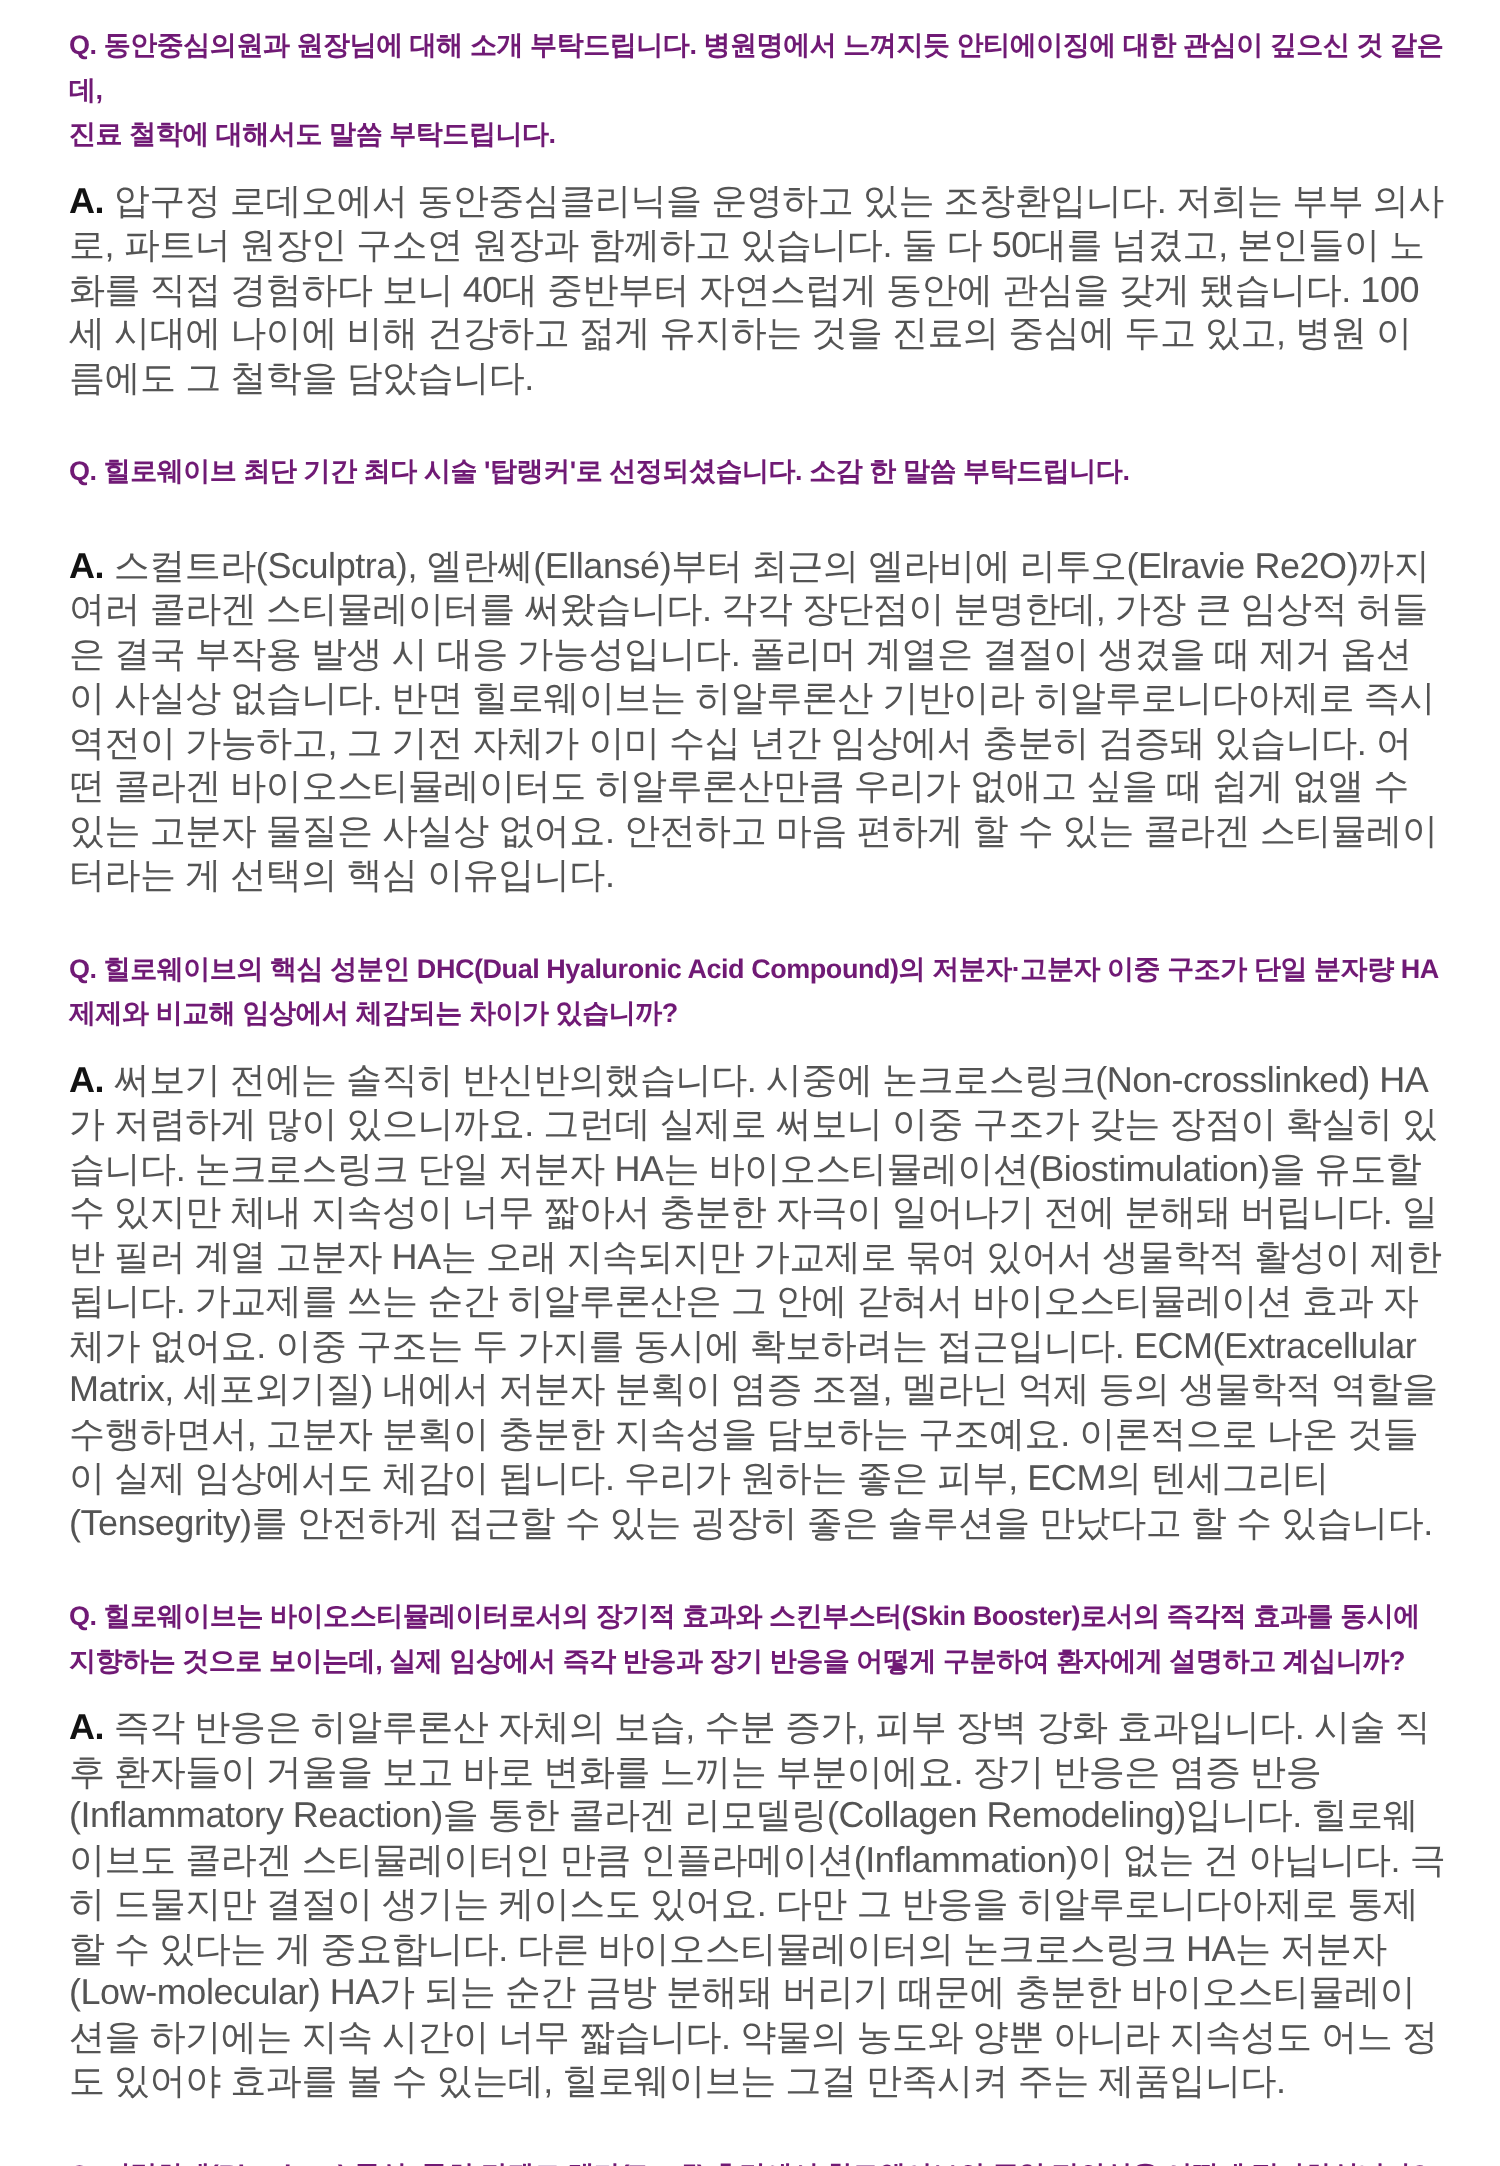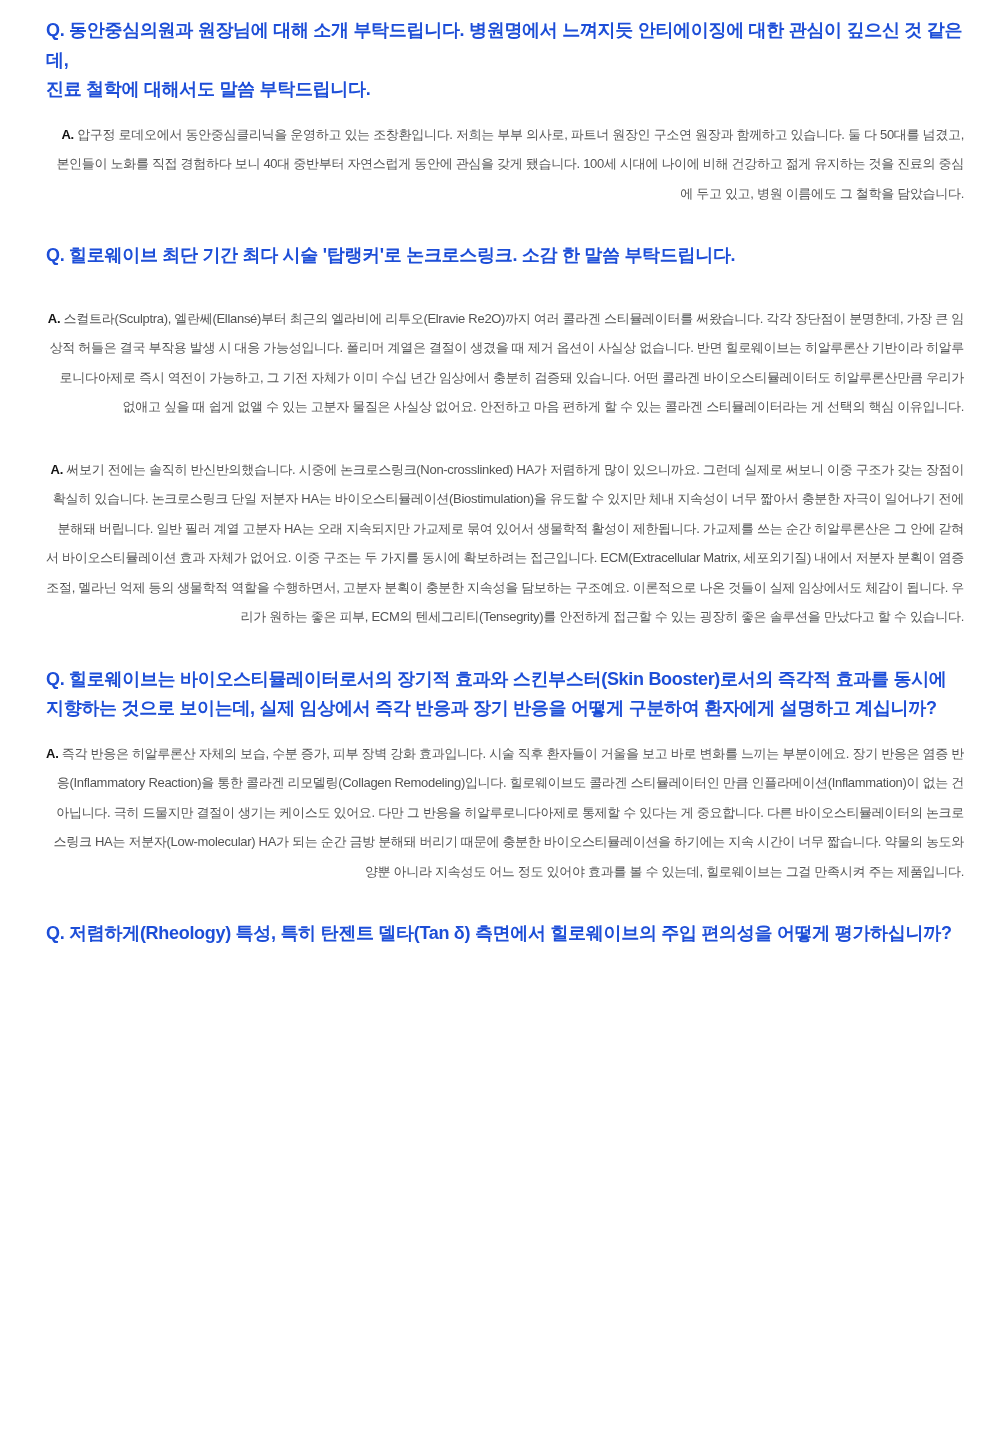--- a/index.html
+++ b/index.html
@@ -20,60 +20,60 @@
     padding: 16px 36px 0 46px;
   }
   .qa {
     margin: 0 0 33px 0;
   }
   .q {
     margin: 0 0 15px 0;
     font-size: 18px;
     line-height: 29.5px;
     font-weight: 700;
-    color: #1d4ed8;
+    color: #701a75;
     letter-spacing: -0.3px;
     white-space: pre-line;       
     overflow-wrap: break-word;
   }
   .a {
     margin: 0;
-    font-size: 13px;
+    font-size: 24px;
     line-height: 29.5px;
     font-weight: 400;
     color: #545454;
     letter-spacing: -0.3px;
     overflow-wrap: break-word;
-    text-align: right;
   }
   .a .prefix {
     font-weight: 700;
     color: #121212;
   }
 </style>
 </head>
 <body>
 
 <main class="page">
 
   <section class="qa">
     <p class="q"><span class="prefix">Q.</span> <span>동안중심의원과 원장님에 대해 소개 부탁드립니다. 병원명에서 느껴지듯 안티에이징에 대한 관심이 깊으신 것 같은데,
 진료 철학에 대해서도 말씀 부탁드립니다.</span></p>
     <p class="a"><span class="prefix">A.</span> <span>압구정 로데오에서 동안중심클리닉을 운영하고 있는 조창환입니다. 저희는 부부 의사로, 파트너 원장인 구소연 원장과 함께하고 있습니다. 둘 다 50대를 넘겼고, 본인들이 노화를 직접 경험하다 보니 40대 중반부터 자연스럽게 동안에 관심을 갖게 됐습니다. 100세 시대에 나이에 비해 건강하고 젊게 유지하는 것을 진료의 중심에 두고 있고, 병원 이름에도 그 철학을 담았습니다.</span></p>
   </section>
 
   <section class="qa">
-    <p class="q"><span class="prefix">Q.</span> <span>힐로웨이브 최단 기간 최다 시술 '탑랭커'로 논크로스링크. 소감 한 말씀 부탁드립니다.</span></p>
+    <p class="q"><span class="prefix">Q.</span> <span>힐로웨이브 최단 기간 최다 시술 '탑랭커'로 선정되셨습니다. 소감 한 말씀 부탁드립니다.</span></p>
   </section>
 
   <section class="qa">
     <p class="a"><span class="prefix">A.</span> <span>스컬트라(Sculptra), 엘란쎄(Ellansé)부터 최근의 엘라비에 리투오(Elravie Re2O)까지 여러 콜라겐 스티뮬레이터를 써왔습니다. 각각 장단점이 분명한데, 가장 큰 임상적 허들은 결국 부작용 발생 시 대응 가능성입니다. 폴리머 계열은 결절이 생겼을 때 제거 옵션이 사실상 없습니다. 반면 힐로웨이브는 히알루론산 기반이라 히알루로니다아제로 즉시 역전이 가능하고, 그 기전 자체가 이미 수십 년간 임상에서 충분히 검증돼 있습니다. 어떤 콜라겐 바이오스티뮬레이터도 히알루론산만큼 우리가 없애고 싶을 때 쉽게 없앨 수 있는 고분자 물질은 사실상 없어요. 안전하고 마음 편하게 할 수 있는 콜라겐 스티뮬레이터라는 게 선택의 핵심 이유입니다.</span></p>
   </section>
 
   <section class="qa">
+    <p class="q"><span class="prefix">Q.</span> <span>힐로웨이브의 핵심 성분인 DHC(Dual Hyaluronic Acid Compound)의 저분자·고분자 이중 구조가 단일 분자량 HA 제제와 비교해 임상에서 체감되는 차이가 있습니까?</span></p>
     <p class="a"><span class="prefix">A.</span> <span>써보기 전에는 솔직히 반신반의했습니다. 시중에 논크로스링크(Non-crosslinked) HA가 저렴하게 많이 있으니까요. 그런데 실제로 써보니 이중 구조가 갖는 장점이 확실히 있습니다. 논크로스링크 단일 저분자 HA는 바이오스티뮬레이션(Biostimulation)을 유도할 수 있지만 체내 지속성이 너무 짧아서 충분한 자극이 일어나기 전에 분해돼 버립니다. 일반 필러 계열 고분자 HA는 오래 지속되지만 가교제로 묶여 있어서 생물학적 활성이 제한됩니다. 가교제를 쓰는 순간 히알루론산은 그 안에 갇혀서 바이오스티뮬레이션 효과 자체가 없어요. 이중 구조는 두 가지를 동시에 확보하려는 접근입니다. ECM(Extracellular Matrix, 세포외기질) 내에서 저분자 분획이 염증 조절, 멜라닌 억제 등의 생물학적 역할을 수행하면서, 고분자 분획이 충분한 지속성을 담보하는 구조예요. 이론적으로 나온 것들이 실제 임상에서도 체감이 됩니다. 우리가 원하는 좋은 피부, ECM의 텐세그리티(Tensegrity)를 안전하게 접근할 수 있는 굉장히 좋은 솔루션을 만났다고 할 수 있습니다.</span></p>
   </section>
 
   <section class="qa">
     <p class="q"><span class="prefix">Q.</span> <span>힐로웨이브는 바이오스티뮬레이터로서의 장기적 효과와 스킨부스터(Skin Booster)로서의 즉각적 효과를 동시에 지향하는 것으로 보이는데, 실제 임상에서 즉각 반응과 장기 반응을 어떻게 구분하여 환자에게 설명하고 계십니까?</span></p>
     <p class="a"><span class="prefix">A.</span> <span>즉각 반응은 히알루론산 자체의 보습, 수분 증가, 피부 장벽 강화 효과입니다. 시술 직후 환자들이 거울을 보고 바로 변화를 느끼는 부분이에요. 장기 반응은 염증 반응(Inflammatory Reaction)을 통한 콜라겐 리모델링(Collagen Remodeling)입니다. 힐로웨이브도 콜라겐 스티뮬레이터인 만큼 인플라메이션(Inflammation)이 없는 건 아닙니다. 극히 드물지만 결절이 생기는 케이스도 있어요. 다만 그 반응을 히알루로니다아제로 통제할 수 있다는 게 중요합니다. 다른 바이오스티뮬레이터의 논크로스링크 HA는 저분자(Low-molecular) HA가 되는 순간 금방 분해돼 버리기 때문에 충분한 바이오스티뮬레이션을 하기에는 지속 시간이 너무 짧습니다. 약물의 농도와 양뿐 아니라 지속성도 어느 정도 있어야 효과를 볼 수 있는데, 힐로웨이브는 그걸 만족시켜 주는 제품입니다.</span></p>
   </section>
 
   <section class="qa">
     <p class="q"><span class="prefix">Q.</span> <span>저렴하게(Rheology) 특성, 특히 탄젠트 델타(Tan δ) 측면에서 힐로웨이브의 주입 편의성을 어떻게 평가하십니까?</span></p>

